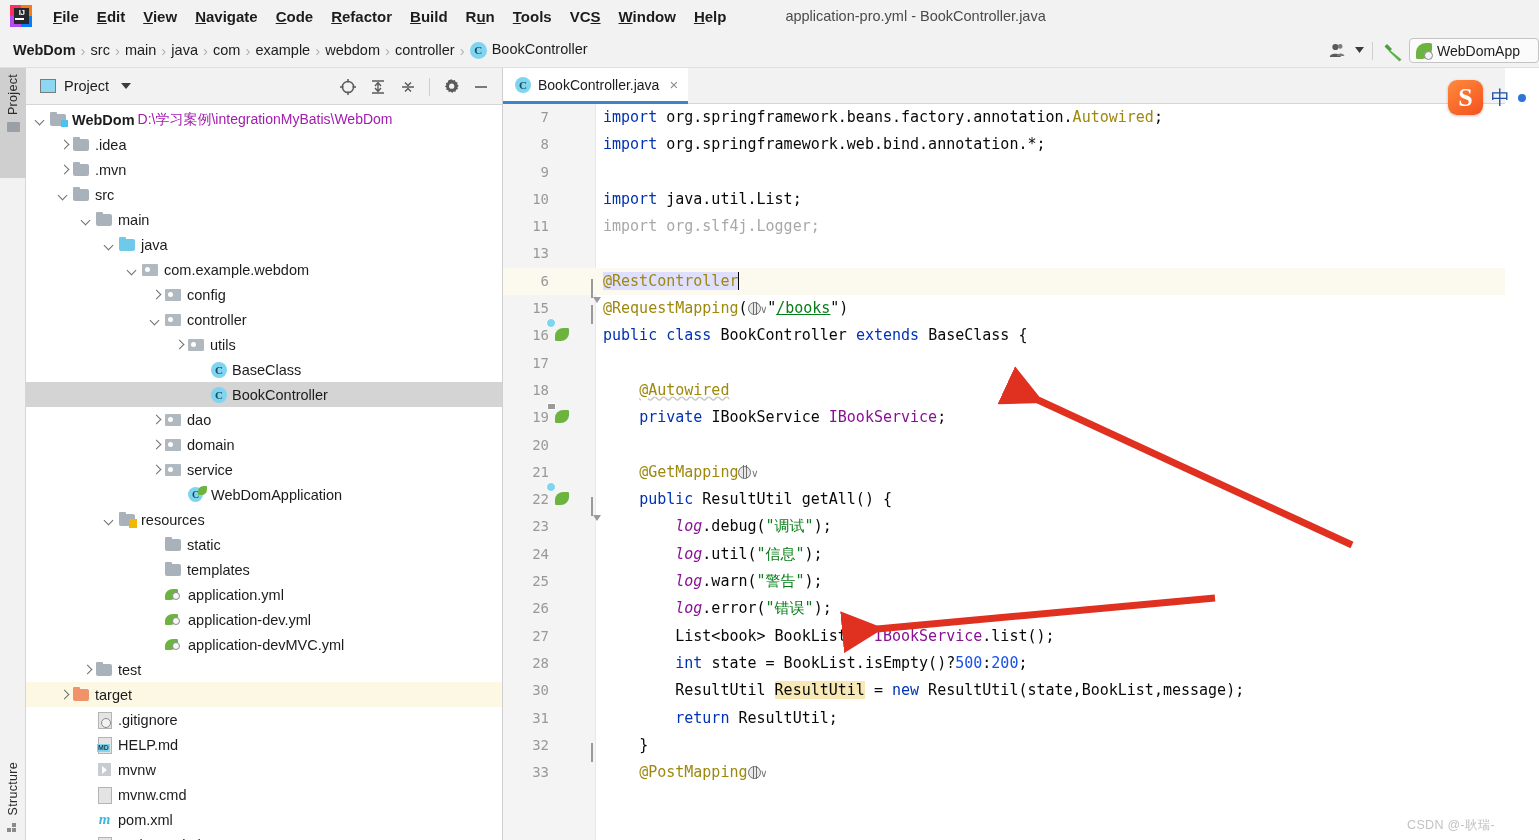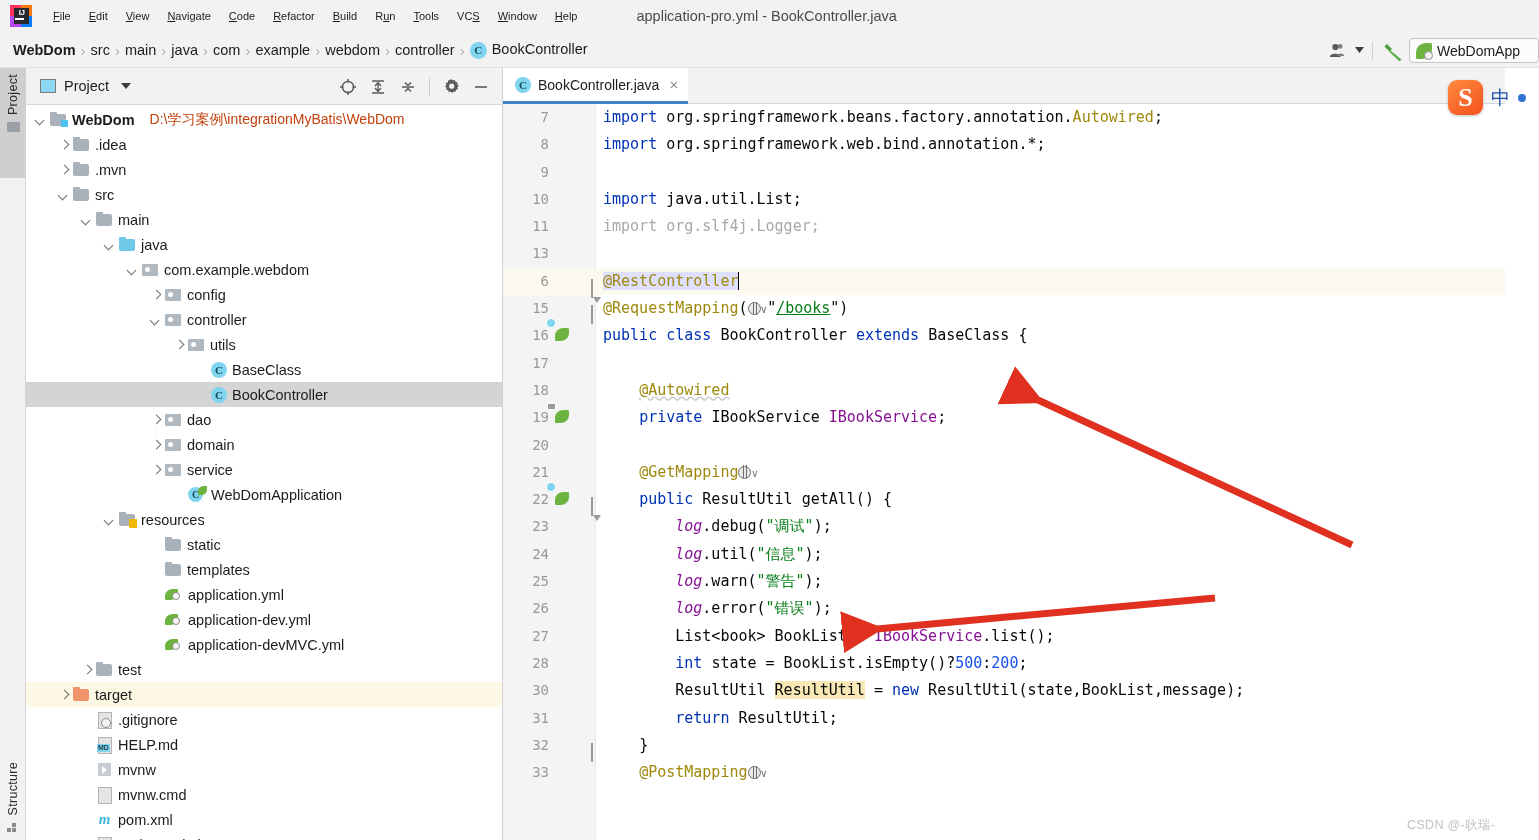--- a/index.html
+++ b/index.html
@@ -27,22 +27,23 @@
   .ij-logo .q3 { position:absolute; left:0; top:11px; width:11px; height:11px; background:#b64aed; }
   .ij-logo .q4 { position:absolute; left:11px; top:11px; width:11px; height:11px; background:#077cfb; }
   .ij-logo .ij-inner {
     position:absolute; left:4px; top:3px; width:15px; height:16px; background:#27282c;
     color:#fff; font-size:8px; font-weight:bold; letter-spacing:-0.5px;
     font-family:"Liberation Sans",sans-serif; text-align:center; line-height:10px;
   }
   .ij-logo .ij-inner i { font-style: normal; display:block; }
   .ij-logo .ij-bar { position:absolute; left:5px; top:13px; width:9px; height:2px; background:#fff; }
   .menu-item {
-    font-size: 11px; color: #1c1c1c; padding: 3px 9px; cursor: default;
+    font-size: 15px; color: #1c1c1c; padding: 3px 9px; cursor: default;
     white-space: nowrap;
+    font-weight: bold;
   }
   .menu-item .mn { text-decoration: underline; }
   .win-title {
     font-size: 14.5px; color: #4a4a4a; margin-left: 50px; white-space: nowrap;
   }
 
   
   .navbar {
     position: absolute; left: 0; top: 33px; width: 1539px; height: 35px;
     background: #f2f2f2; display: flex; align-items: center;
@@ -150,21 +151,21 @@
     width:6px;height:6px;border-right:1.7px solid #6e6e6e;border-bottom:1.7px solid #6e6e6e;
     transform: rotate(-45deg);
   }
   .row .arrow.down::before {
     content:''; position:absolute; left:2px; top:4px;
     width:6px;height:6px;border-right:1.7px solid #6e6e6e;border-bottom:1.7px solid #6e6e6e;
     transform: rotate(45deg);
   }
   .row .lbl { margin-left: 5px; }
   .row .lbl.bold { font-weight: bold; }
-  .row .path { margin-left: 15px; color: #c2410c; font-size: 14px; }
+  .row .path { margin-left: 3px; color: #a21caf; font-size: 14px; }
 
   .ic { width: 17px; height: 15px; flex: none; position: relative; }
   .ic.folder::before {
     content:''; position:absolute; left:0; top:2px; width:16px; height:12px;
     background:#a9b2bb; border-radius: 1px 2px 2px 2px;
   }
   .ic.folder::after {
     content:''; position:absolute; left:0; top:0px; width:7px; height:3px;
     background:#a9b2bb; border-radius:1px 1px 0 0;
   }

